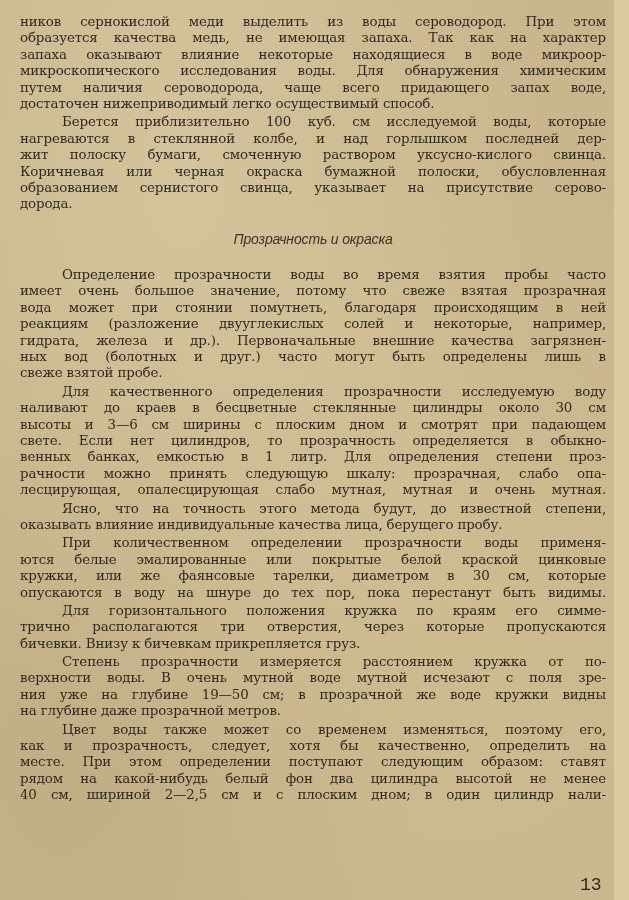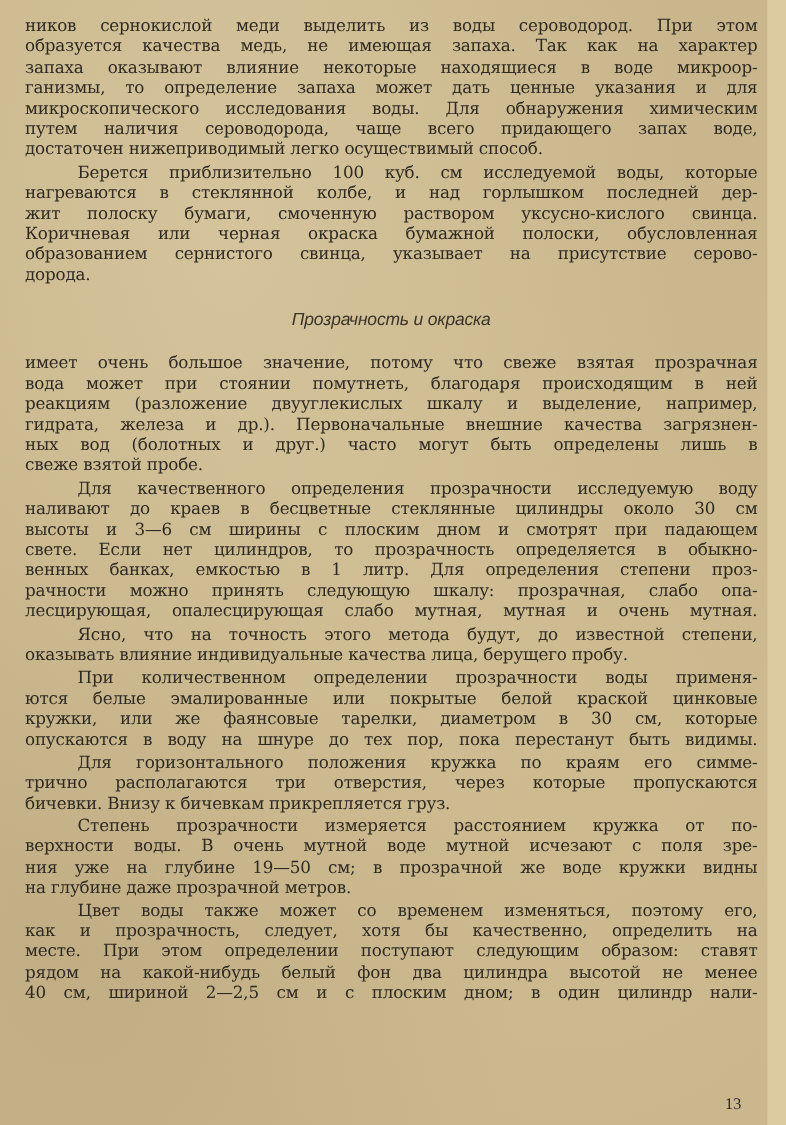--- a/index.html
+++ b/index.html
@@ -37,56 +37,56 @@
   .heading {
     font-family: Liberation Sans, sans-serif;
     font-style: italic;
     text-align: center;
     font-size: 14px;
     margin: 18px 0 20px 0;
     color: #3a342a;
   }
   .page-number {
     position: absolute; left: 580px; top: 875px;
-    font-family: Liberation Serif, serif; font-size: 13px; color: #2e2a22;
+    font-family: Liberation Mono, monospace; font-size: 18px; color: #2e2a22;
   }
 </style>
 </head>
 <body>
 
 <div class="page"></div>
 <div class="right-edge"></div>
 
 <div class="text">
 
   <div class="para">
     <span class="line">ников сернокислой меди выделить из воды сероводород. При этом</span>
     <span class="line">образуется качества медь, не имеющая запаха. Так как на характер</span>
     <span class="line">запаха оказывают влияние некоторые находящиеся в воде микроор-</span>
-    <span class="line">ганизмы, то определение запаха может дать ценные указания и для</span>
     <span class="line">микроскопического исследования воды. Для обнаружения химическим</span>
     <span class="line">путем наличия сероводорода, чаще всего придающего запах воде,</span>
     <span class="line last">достаточен нижеприводимый легко осуществимый способ.</span>
   </div>
 
   <div class="para">
     <span class="line indent">Берется приблизительно 100 куб. см исследуемой воды, которые</span>
     <span class="line">нагреваются в стеклянной колбе, и над горлышком последней дер-</span>
     <span class="line">жит полоску бумаги, смоченную раствором уксусно-кислого свинца.</span>
     <span class="line">Коричневая или черная окраска бумажной полоски, обусловленная</span>
     <span class="line">образованием сернистого свинца, указывает на присутствие серово-</span>
     <span class="line last">дорода.</span>
   </div>
 
   <div class="heading">Прозрачность и окраска</div>
 
   <div class="para">
+    <span class="line indent">Определение прозрачности воды во время взятия пробы часто</span>
     <span class="line">имеет очень большое значение, потому что свеже взятая прозрачная</span>
     <span class="line">вода может при стоянии помутнеть, благодаря происходящим в ней</span>
-    <span class="line">реакциям (разложение двууглекислых шкалу и выделение, например,</span>
+    <span class="line">реакциям (разложение двууглекислых солей и некоторые, например,</span>
     <span class="line">гидрата, железа и др.). Первоначальные внешние качества загрязнен-</span>
     <span class="line">ных вод (болотных и друг.) часто могут быть определены лишь в</span>
     <span class="line last">свеже взятой пробе.</span>
   </div>
 
   <div class="para">
     <span class="line indent">Для качественного определения прозрачности исследуемую воду</span>
     <span class="line">наливают до краев в бесцветные стеклянные цилиндры около 30 см</span>
     <span class="line">высоты и 3—6 см ширины с плоским дном и смотрят при падающем</span>
     <span class="line">свете. Если нет цилиндров, то прозрачность определяется в обыкно-</span>

